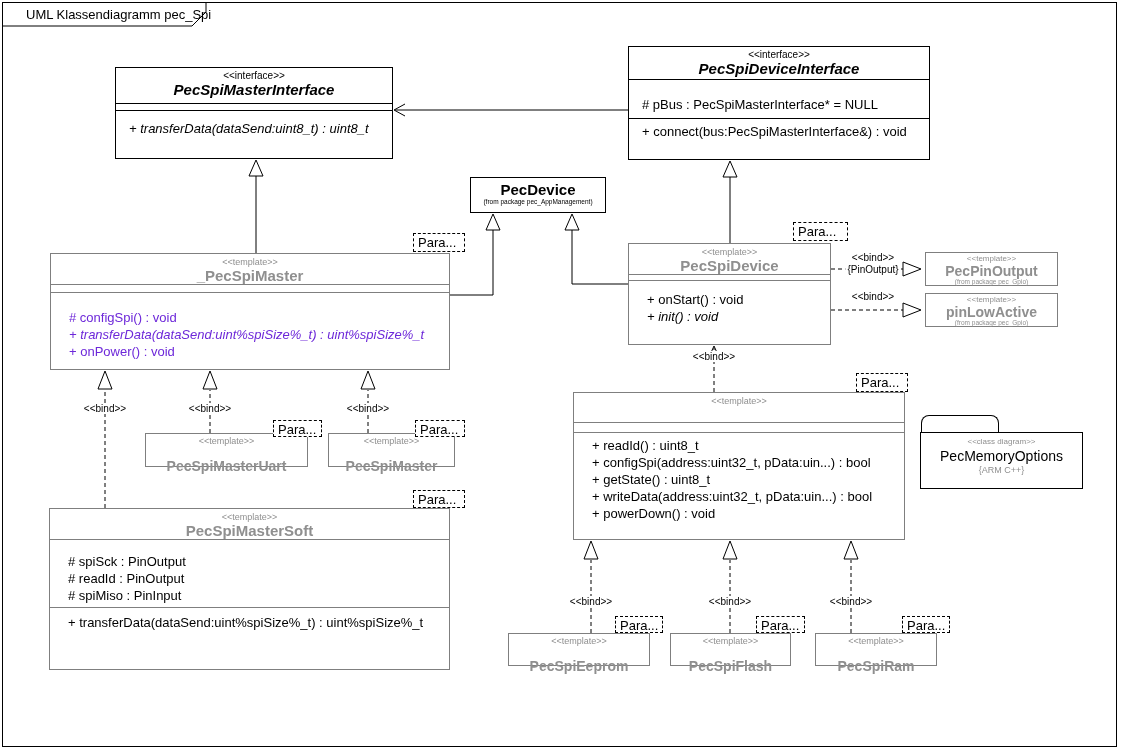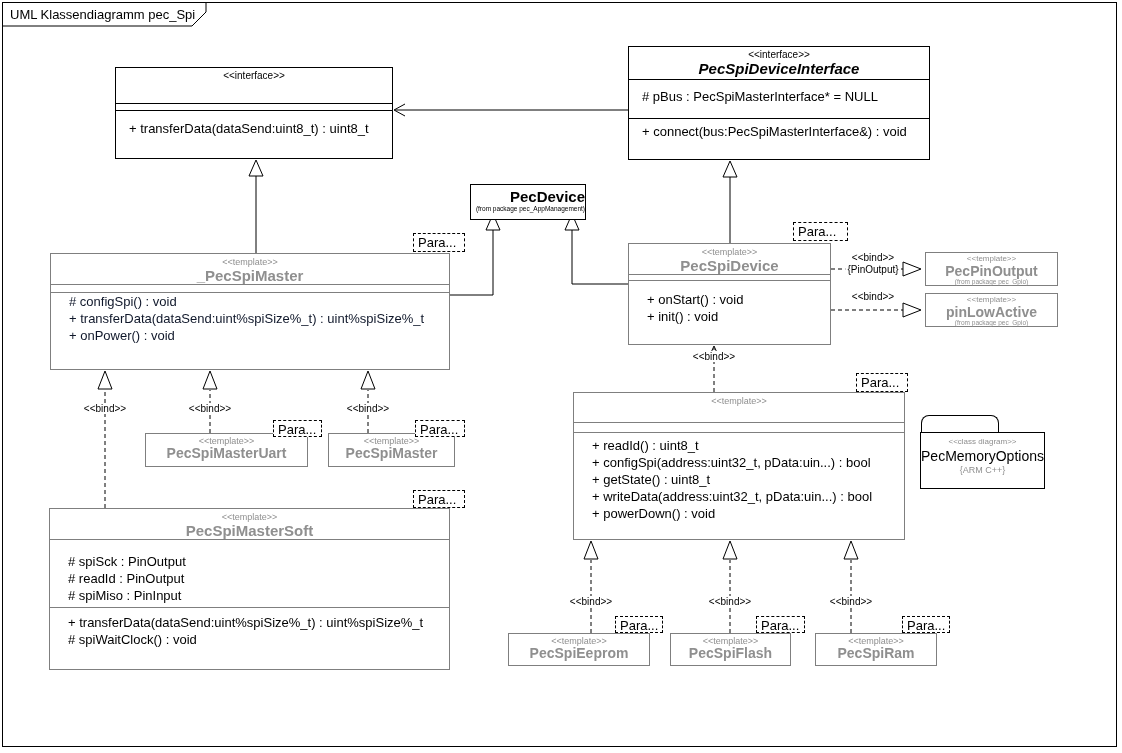--- a/index.html
+++ b/index.html
@@ -3,39 +3,39 @@
 <meta charset="utf-8">
 <style>
   * { margin:0; padding:0; box-sizing:border-box; }
   html,body { background:#fff; }
   #canvas {
     position:relative; width:1122px; height:753px; background:#fff;
     font-family:"Liberation Sans", sans-serif; color:#000; overflow:hidden;
   }
   #frame { position:absolute; left:2px; top:2px; width:1115px; height:745px; border:1px solid #000; z-index:0; }
   #svg-layer { position:absolute; left:0; top:0; z-index:1; }
-  #title-text { position:absolute; left:10px; top:7px; font-size:13px; z-index:2; white-space:nowrap; }
+  #title-text { position:absolute; left:26px; top:7px; font-size:13px; z-index:2; white-space:nowrap; }
 
   .cls { position:absolute; background:#fff; border:1px solid #000; z-index:2; }
   .cls.gray { border-color:#7f7f7f; }
   .hdr { text-align:center; overflow:hidden; }
   .st  { font-size:9px; line-height:10px; padding-top:3px; color:#000; white-space:nowrap; }
   .nm  { font-size:15px; line-height:17px; font-weight:bold; white-space:nowrap; }
   .gray .st, .gray .nm, .gray .sub { color:#8f8f8f; }
   .itf .st { font-size:10px; }
   .itf .nm { font-style:italic; }
   .sec { border-top:1px solid #000; overflow:hidden; }
   .gray .sec { border-top-color:#7f7f7f; }
   .mem { font-size:13px; line-height:17px; padding-left:18px; white-space:nowrap; }
   .mem.ipad { padding-left:13px; }
-  .em { }
+  .em { font-style:italic; }
   .sub { font-size:6.5px; line-height:8px; white-space:nowrap; }
 
   .small .st { font-size:9px; padding-top:2px; }
-  .small .nm { font-size:14px; line-height:15px; }
+  .small .nm { font-size:14px; line-height:15px;margin-top:13px; }
   .pin .st { font-size:8px; padding-top:1px; }
   .pin .nm { font-size:14px; line-height:14px; }
 
   .para { position:absolute; background:#fff; border:1px dashed #000; font-size:13px;
           line-height:15px; padding:1px 2px 1px 4px; z-index:3; white-space:nowrap; }
   .bind-lbl { position:absolute; transform:translateX(-50%); background:#fff; font-size:10px;
               line-height:11px; padding:0 2px; z-index:2; white-space:nowrap;text-align:center; }
 
   .pkg-tab { position:absolute; background:#fff; border:1px solid #000; border-bottom:none;
              border-radius:8px 8px 0 0; z-index:2; }
@@ -124,52 +124,53 @@
       <line x1="831" y1="310" x2="903" y2="310" stroke="#000" stroke-dasharray="4 3"></line>
       <polygon points="921,310 903,303 903,317" fill="#fff" stroke="#000"></polygon>
     </g>
   </svg>
 
   <div id="title-text">UML Klassendiagramm pec_Spi</div>
 
   <div class="cls itf" style="left:115px;top:67px;width:278px;height:92px">
     <div class="hdr" style="height:35px">
       <div class="st">&lt;&lt;interface&gt;&gt;</div>
+      <div class="nm">PecSpiMasterInterface</div>
     </div>
     <div class="sec" style="height:7px"></div>
     <div class="sec mem ipad" style="height:48px;padding-top:9px">
       <div class="em">+ transferData(dataSend:uint8_t) : uint8_t</div>
     </div>
   </div>
 
   <div class="cls itf" style="left:628px;top:46px;width:302px;height:114px">
     <div class="hdr" style="height:32px">
       <div class="st">&lt;&lt;interface&gt;&gt;</div>
       <div class="nm">PecSpiDeviceInterface</div>
     </div>
-    <div class="sec mem ipad" style="height:39px;padding-top:8px">
+    <div class="sec mem ipad" style="height:39px;padding-top:16px">
       <div># pBus : PecSpiMasterInterface* = NULL</div>
     </div>
     <div class="sec mem ipad" style="height:41px;padding-top:4px">
       <div>+ connect(bus:PecSpiMasterInterface&amp;) : void</div>
     </div>
   </div>
 
-  <div class="cls" style="left:470px;top:184px;width:116px;height:36px;text-align:right">
+  <div class="cls" style="left:470px;top:177px;width:136px;height:36px;text-align:center">
     <div class="nm" style="font-size:15px;line-height:17px;padding-top:3px">PecDevice</div>
     <div class="sub">(from package pec_AppManagement)</div>
   </div>
 
   <div class="cls gray" style="left:50px;top:253px;width:400px;height:117px">
     <div class="hdr" style="height:30px">
       <div class="st">&lt;&lt;template&gt;&gt;</div>
       <div class="nm">_PecSpiMaster</div>
     </div>
     <div class="sec" style="height:8px"></div>
-    <div class="sec mem" style="height:77px;padding-top:0;color:#0f172a">
+    <div class="sec mem" style="height:77px;padding-top:16px;color:#6d28d9">
       <div># configSpi() : void</div>
       <div class="em">+ transferData(dataSend:uint%spiSize%_t) : uint%spiSize%_t</div>
       <div>+ onPower() : void</div>
     </div>
   </div>
 
   <div class="cls gray" style="left:628px;top:243px;width:203px;height:102px">
     <div class="hdr" style="height:30px">
       <div class="st">&lt;&lt;template&gt;&gt;</div>
       <div class="nm">PecSpiDevice</div>
@@ -212,21 +213,20 @@
       <div class="st">&lt;&lt;template&gt;&gt;</div>
       <div class="nm">PecSpiMasterSoft</div>
     </div>
     <div class="sec mem" style="height:68px;padding-top:13px;color:#000">
       <div># spiSck : PinOutput</div>
       <div># readId : PinOutput</div>
       <div># spiMiso : PinInput</div>
     </div>
     <div class="sec mem" style="height:62px;padding-top:6px;color:#000">
       <div>+ transferData(dataSend:uint%spiSize%_t) : uint%spiSize%_t</div>
-      <div># spiWaitClock() : void</div>
     </div>
   </div>
 
   <div class="cls gray small" style="left:145px;top:433px;width:163px;height:34px;text-align:center">
     <div class="st">&lt;&lt;template&gt;&gt;</div>
     <div class="nm">PecSpiMasterUart</div>
   </div>
 
   <div class="cls gray small" style="left:328px;top:433px;width:127px;height:34px;text-align:center">
     <div class="st">&lt;&lt;template&gt;&gt;</div>
@@ -242,21 +242,21 @@
     <div class="st">&lt;&lt;template&gt;&gt;</div>
     <div class="nm">PecSpiFlash</div>
   </div>
 
   <div class="cls gray small" style="left:815px;top:633px;width:122px;height:33px;text-align:center">
     <div class="st">&lt;&lt;template&gt;&gt;</div>
     <div class="nm">PecSpiRam</div>
   </div>
 
   <div class="pkg-tab" style="left:921px;top:415px;width:78px;height:18px"></div>
-  <div class="pkg-body" style="left:920px;top:432px;width:125px;height:57px">
+  <div class="pkg-body" style="left:920px;top:432px;width:163px;height:57px">
     <div class="st">&lt;&lt;class diagram&gt;&gt;</div>
     <div class="pkg-nm">PecMemoryOptions</div>
     <div class="note">{ARM C++}</div>
   </div>
 
   <div class="para" style="left:413px;top:233px;width:52px;height:19px">Para...</div>
   <div class="para" style="left:793px;top:222px;width:55px;height:19px">Para...</div>
   <div class="para" style="left:856px;top:373px;width:52px;height:19px">Para...</div>
   <div class="para" style="left:273px;top:420px;width:49px;height:17px">Para...</div>
   <div class="para" style="left:415px;top:420px;width:50px;height:17px">Para...</div>

